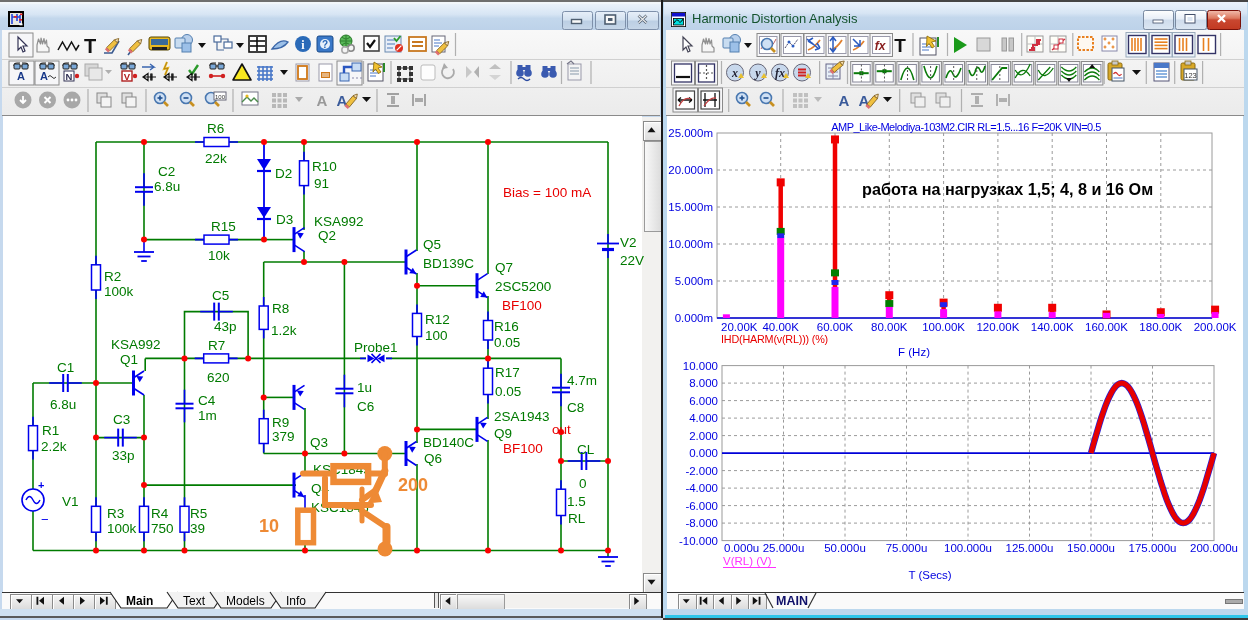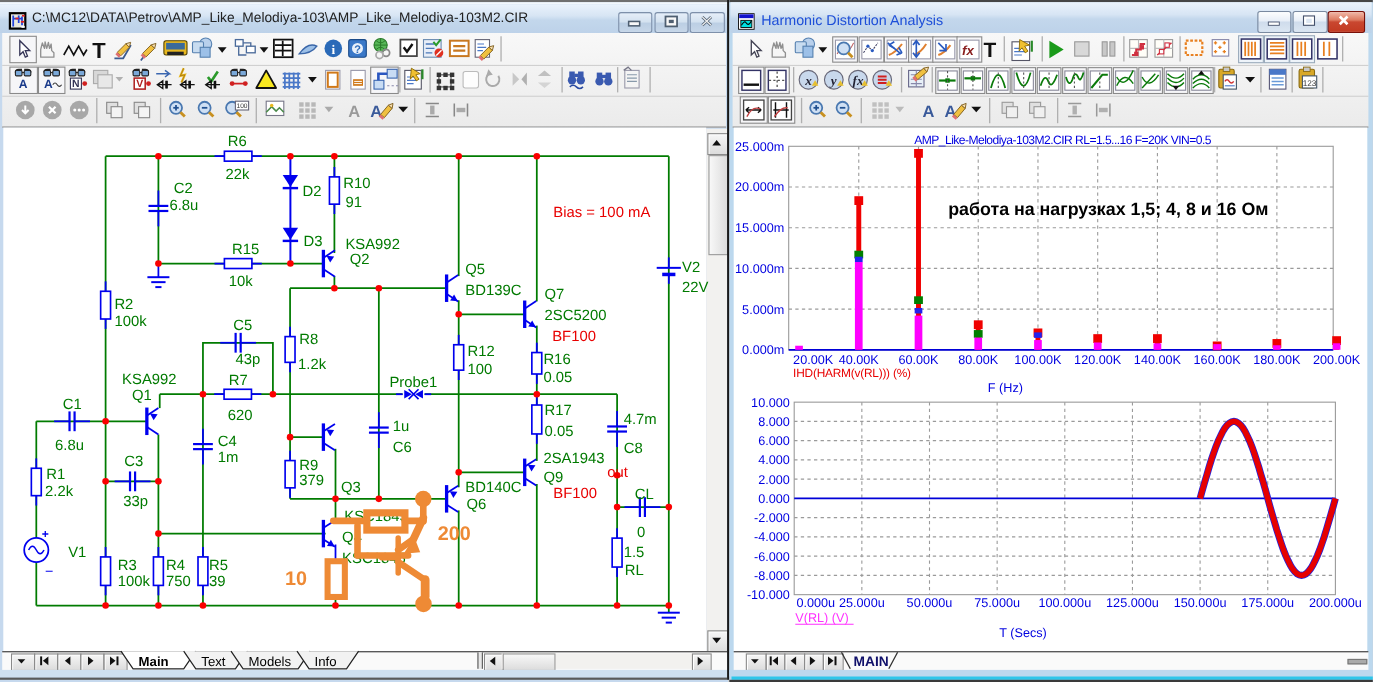--- a/index.html
+++ b/index.html
@@ -15,21 +15,20 @@
       <div class="abs titlebar" style="left:0;top:3.5px;width:662px;height:26.5px;"></div>
       <div class="abs" style="left:8px;top:11px;width:16px;height:16px;background:#000;"></div>
       <div class="abs" style="left:10px;top:13px;width:12px;height:12px;background:#e8e8e0;"></div>
       <svg class="abs" style="left:8px;top:11px" width="16" height="16" viewBox="0 0 16 16">
         <path d="M4,3 V13 M4,6 H12 M9,3 V10 M12,4 V12" stroke="#2244dd" stroke-width="1.6" fill="none"></path>
         <rect x="6" y="5" width="3" height="1.6" fill="#e02020"></rect>
         <rect x="11" y="8" width="3" height="1.6" fill="#e02020"></rect>
         <rect x="12" y="2.5" width="2.5" height="1.6" fill="#e02020"></rect>
         <rect x="11.5" y="12.5" width="3" height="1.8" fill="#fff"></rect>
       </svg>
-      <div class="abs" style="left:29px;top:9px;font-size:12.5px;color:#222;">C:\MC12\DATA\Petrov\AMP_Like_Melodiya-103\AMP_Like_Melodiya-103M2.CIR</div>
       <div class="abs" style="left:561.5px;top:10.5px;width:29.5px;height:17px;border:1px solid #7e90aa;border-radius:2.5px;background:linear-gradient(#e6eef8 0%,#d4e2f0 45%,#bccfe4 55%,#c6d6e8 100%);"></div>
       <div class="abs" style="left:594.5px;top:10.5px;width:29.5px;height:17px;border:1px solid #7e90aa;border-radius:2.5px;background:linear-gradient(#e6eef8 0%,#d4e2f0 45%,#bccfe4 55%,#c6d6e8 100%);"></div>
       <div class="abs" style="left:627px;top:10.5px;width:29.5px;height:17px;border:1px solid #7e90aa;border-radius:2.5px;background:linear-gradient(#e6eef8 0%,#d4e2f0 45%,#bccfe4 55%,#c6d6e8 100%);"></div>
       <svg class="abs" style="left:561px;top:10px;" width="100" height="19" viewBox="0 0 100 19">
         <rect x="10.5" y="9.5" width="10" height="4" fill="#f8f8f8" stroke="#4e5e70" stroke-width="1.4"></rect>
         <rect x="44" y="5" width="10.5" height="9" fill="#f8f8f8" stroke="#4e5e70" stroke-width="1.6"></rect>
         <rect x="47" y="8" width="4.5" height="3" fill="#4e5e70"></rect>
         <path d="M77.5,5.5 l8,7.5 m0,-7.5 l-8,7.5" stroke="#4e5e70" stroke-width="2.6"></path>
         <path d="M77.5,5.5 l8,7.5 m0,-7.5 l-8,7.5" stroke="#eee" stroke-width="1.1"></path>
       </svg>
@@ -105,21 +104,21 @@
     <div class="abs" style="left:663px;top:0;width:585px;height:620px;background:#bcd8ee;">
       <div class="abs" style="left:0;top:0;width:585px;height:2px;background:#454545;"></div>
       <div class="abs titlebar" style="left:1px;top:2px;width:583px;height:28px;"></div>
     </div>
     <svg class="abs" style="left:671px;top:12px;" width="15" height="15" viewBox="0 0 15 15">
       <rect x="0" y="0" width="15" height="15" fill="#fff" stroke="#000" stroke-width="1.6"></rect>
       <rect x="1" y="1" width="13" height="3.5" fill="#1111cc"></rect>
       <rect x="2.5" y="6.5" width="10" height="6.5" fill="#00e0e0" stroke="#000" stroke-width="0.8"></rect>
       <path d="M3,11 q3,-5 4.5,-2 q2,3 4.5,-2" stroke="#000" fill="none" stroke-width="1"></path>
     </svg>
-    <div class="abs" style="left:692px;top:11px;font-size:13px;color:#1d4ed8;">Harmonic Distortion Analysis</div>
+    <div class="abs" style="left:692px;top:11px;font-size:13px;color:#14532d;">Harmonic Distortion Analysis</div>
     <div class="win7btn" style="left:1143px;top:10px;width:29px;height:17.5px;"></div>
     <div class="win7btn" style="left:1174.5px;top:10px;width:30px;height:17.5px;"></div>
     <div class="abs" style="left:1207px;top:10px;width:31.5px;height:17.5px;border:1px solid #781008;border-radius:2.5px;background:linear-gradient(#f0b8a8 0%,#dd7a60 40%,#c94730 50%,#c23a22 100%);"></div>
     <svg class="abs" style="left:1143px;top:10px;" width="100" height="18" viewBox="0 0 100 18">
       <rect x="10" y="10" width="10" height="3" fill="#fff" stroke="#44506a" stroke-width="0.8"></rect>
       <rect x="42" y="4.5" width="10" height="8.5" fill="#fff" stroke="#44506a" stroke-width="1"></rect>
       <rect x="44.5" y="7" width="5" height="4" fill="#dce6f2"></rect>
       <path d="M75,5 l7,7 m0,-7 l-7,7" stroke="#fff" stroke-width="2.4"></path>
     </svg>
     <div class="abs toolbar" style="left:666px;top:30px;width:578px;height:85.5px;"></div>

